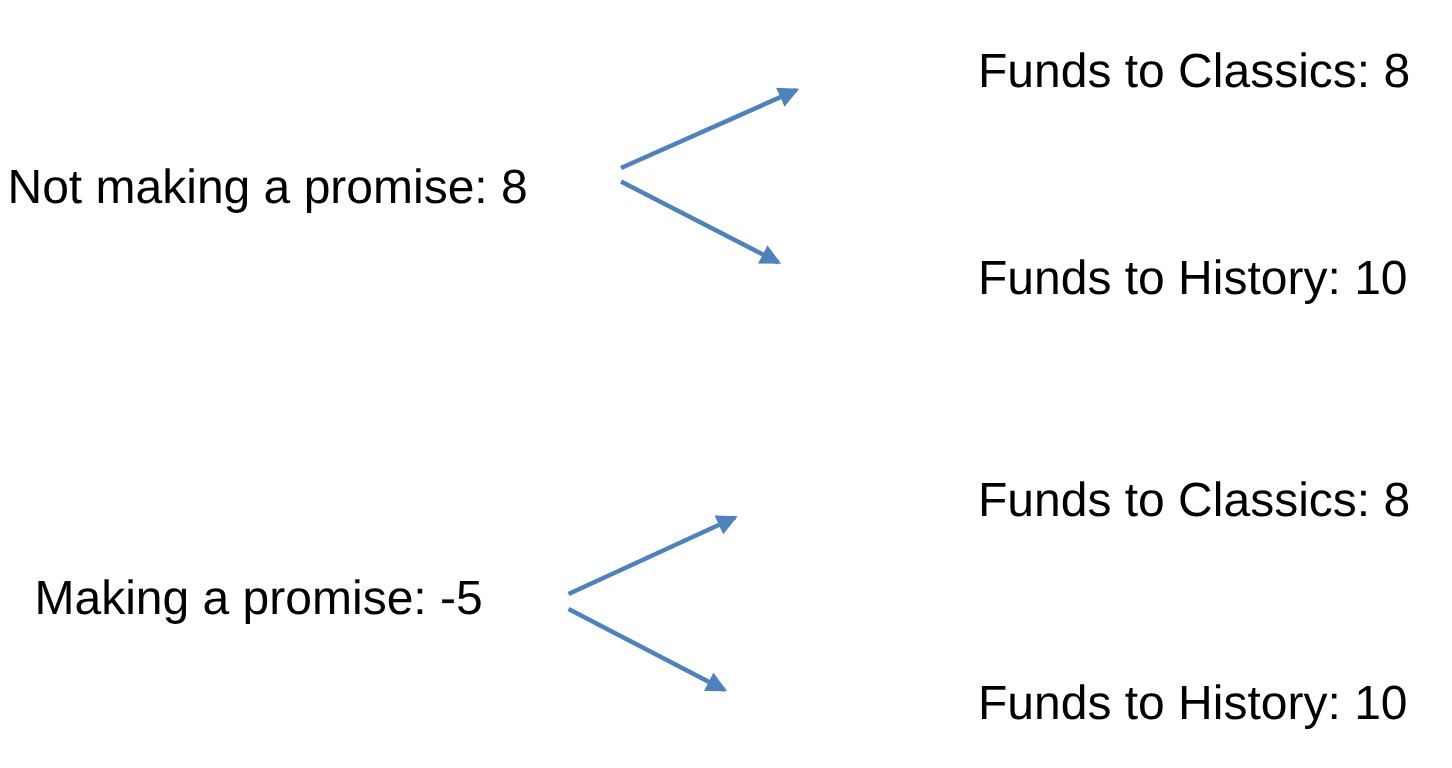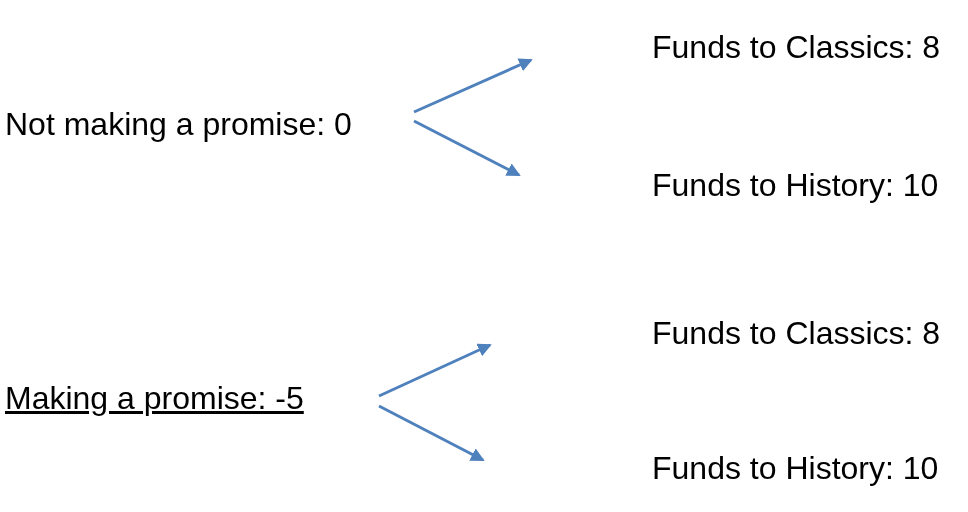--- a/index.html
+++ b/index.html
@@ -19,21 +19,21 @@
     position: absolute;
     color: #000000;
     font-size: 32px;
     line-height: 29px;
     font-weight: 400;
     white-space: nowrap;
     letter-spacing: 0px;
   }
   
   #label-no-promise { left: 5px;  top: 110px; }
-  #label-promise    { left: 5px;  top: 384px; text-decoration: underline; }
+  #label-promise    { left: 23px;  top: 384px; }
   
   #label-top-classics    { left: 652px; top: 33px;  }
   #label-top-history     { left: 652px; top: 171px; }
   #label-bottom-classics { left: 652px; top: 319px; }
   #label-bottom-history  { left: 652px; top: 454px; }
 
   #arrow-layer {
     position: absolute;
     left: 0;
     top: 0;
@@ -55,21 +55,21 @@
 
     <line x1="414" y1="112" x2="531" y2="60" stroke="#4F81BD" stroke-width="3" marker-end="url(#head)"></line>
 
     <line x1="414" y1="121" x2="519" y2="175" stroke="#4F81BD" stroke-width="3" marker-end="url(#head)"></line>
 
     <line x1="379" y1="396" x2="490" y2="345" stroke="#4F81BD" stroke-width="3" marker-end="url(#head)"></line>
 
     <line x1="379" y1="406" x2="483" y2="460" stroke="#4F81BD" stroke-width="3" marker-end="url(#head)"></line>
   </svg>
 
-  <div class="node-label" id="label-no-promise">Not making a promise: 0</div>
+  <div class="node-label" id="label-no-promise">Not making a promise: 8</div>
 
   <div class="node-label" id="label-top-classics">Funds to Classics: 8</div>
 
   <div class="node-label" id="label-top-history">Funds to History: 10</div>
 
   <div class="node-label" id="label-promise">Making a promise: -5</div>
 
   <div class="node-label" id="label-bottom-classics">Funds to Classics: 8</div>
 
   <div class="node-label" id="label-bottom-history">Funds to History: 10</div>

